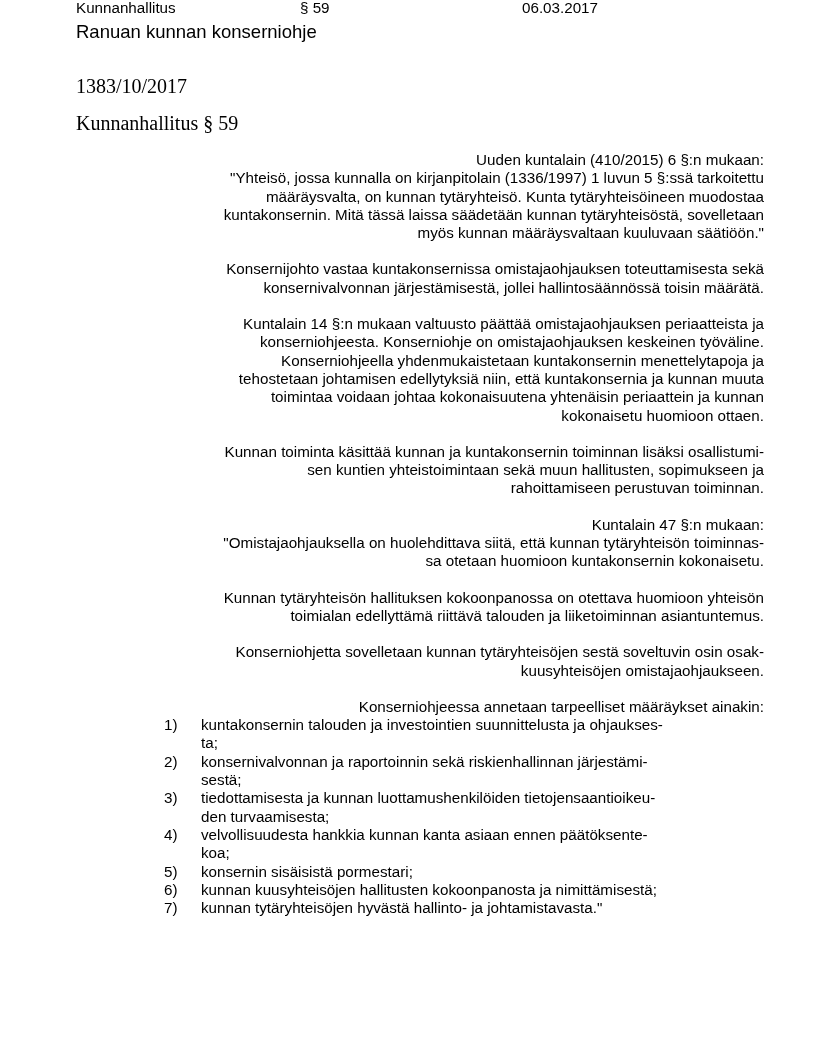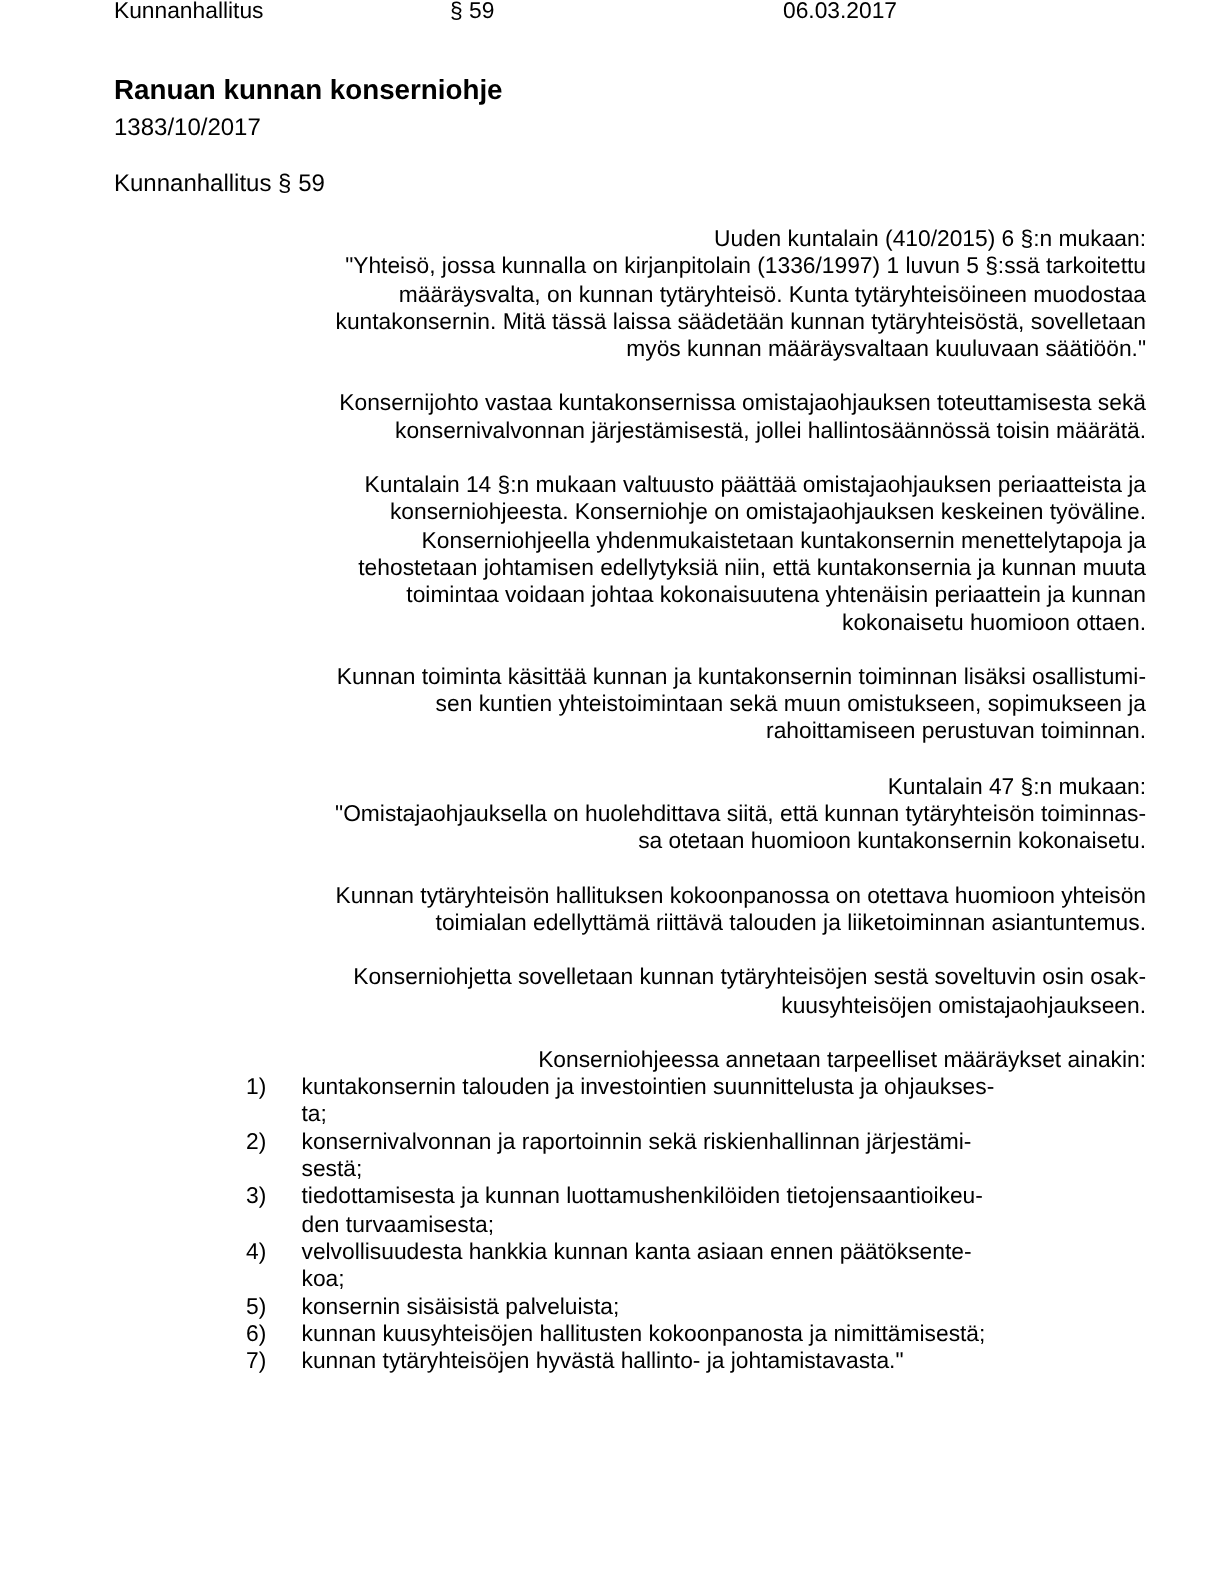--- a/index.html
+++ b/index.html
@@ -1,22 +1,22 @@
 <!DOCTYPE html>
 <html><head>
 <meta charset="utf-8">
 <style>
   html, body { margin: 0; padding: 0; background: #ffffff; }
   body {
     width: 816px; height: 1056px; position: relative; overflow: hidden;
     font-family: "Liberation Sans", sans-serif; color: #000; font-size: 15.2px;
   }
   .hdr { position: absolute; top: -2px; font-size: 15.2px; line-height: 20px; }
-  .title { position: absolute; left: 76px; top: 48px; font-size: 18.5px; font-weight: bold; line-height: 24px; }
-  .meta { position: absolute; left: 76px; font-size: 16px; line-height: 20px; }
+  .title { position: absolute; left: 76px; top: 20px; font-size: 18.5px; font-weight: normal; line-height: 24px; }
+  .meta { position: absolute; left: 76px; font-size: 20px; line-height: 20px; font-family: Liberation Serif, serif; }
   .body { position: absolute; left: 164px; top: 151px; width: 600px; }
   .para { margin: 0 0 18px 0; line-height: 18.3px; white-space: pre-line; text-align: right; }
   .list { margin: 0; padding: 0; list-style: none; }
   .li { position: relative; padding-left: 37px; line-height: 18.3px; white-space: pre-line; }
   .num { position: absolute; left: 0; top: 0; }
 </style>
 </head>
 <body>
 
 <div class="hdr" style="left:76px">Kunnanhallitus</div>
@@ -35,36 +35,36 @@
 myös kunnan määräysvaltaan kuuluvaan säätiöön."</p>
   <p class="para">Konsernijohto vastaa kuntakonsernissa omistajaohjauksen toteuttamisesta sekä
 konsernivalvonnan järjestämisestä, jollei hallintosäännössä toisin määrätä.</p>
   <p class="para">Kuntalain 14 §:n mukaan valtuusto päättää omistajaohjauksen periaatteista ja
 konserniohjeesta. Konserniohje on omistajaohjauksen keskeinen työväline.
 Konserniohjeella yhdenmukaistetaan kuntakonsernin menettelytapoja ja
 tehostetaan johtamisen edellytyksiä niin, että kuntakonsernia ja kunnan muuta
 toimintaa voidaan johtaa kokonaisuutena yhtenäisin periaattein ja kunnan
 kokonaisetu huomioon ottaen.</p>
   <p class="para">Kunnan toiminta käsittää kunnan ja kuntakonsernin toiminnan lisäksi osallistumi-
-sen kuntien yhteistoimintaan sekä muun omistukseen, sopimukseen ja
+sen kuntien yhteistoimintaan sekä muun hallitusten, sopimukseen ja
 rahoittamiseen perustuvan toiminnan.</p>
   <p class="para">Kuntalain 47 §:n mukaan:
 "Omistajaohjauksella on huolehdittava siitä, että kunnan tytäryhteisön toiminnas-
 sa otetaan huomioon kuntakonsernin kokonaisetu.</p>
   <p class="para">Kunnan tytäryhteisön hallituksen kokoonpanossa on otettava huomioon yhteisön
 toimialan edellyttämä riittävä talouden ja liiketoiminnan asiantuntemus.</p>
   <p class="para">Konserniohjetta sovelletaan kunnan tytäryhteisöjen sestä soveltuvin osin osak-
 kuusyhteisöjen omistajaohjaukseen.</p>
   <div class="para" style="margin:0">Konserniohjeessa annetaan tarpeelliset määräykset ainakin:</div>
   <ul class="list">
     <li class="li"><span class="num">1)</span><span>kuntakonsernin talouden ja investointien suunnittelusta ja ohjaukses-
 ta;</span></li>
     <li class="li"><span class="num">2)</span><span>konsernivalvonnan ja raportoinnin sekä riskienhallinnan järjestämi-
 sestä;</span></li>
     <li class="li"><span class="num">3)</span><span>tiedottamisesta ja kunnan luottamushenkilöiden tietojensaantioikeu-
 den turvaamisesta;</span></li>
     <li class="li"><span class="num">4)</span><span>velvollisuudesta hankkia kunnan kanta asiaan ennen päätöksente-
 koa;</span></li>
-    <li class="li"><span class="num">5)</span><span>konsernin sisäisistä palveluista;</span></li>
+    <li class="li"><span class="num">5)</span><span>konsernin sisäisistä pormestari;</span></li>
     <li class="li"><span class="num">6)</span><span>kunnan kuusyhteisöjen hallitusten kokoonpanosta ja nimittämisestä;</span></li>
     <li class="li"><span class="num">7)</span><span>kunnan tytäryhteisöjen hyvästä hallinto- ja johtamistavasta."</span></li>
   </ul>
 </div>
 
 </body></html>

